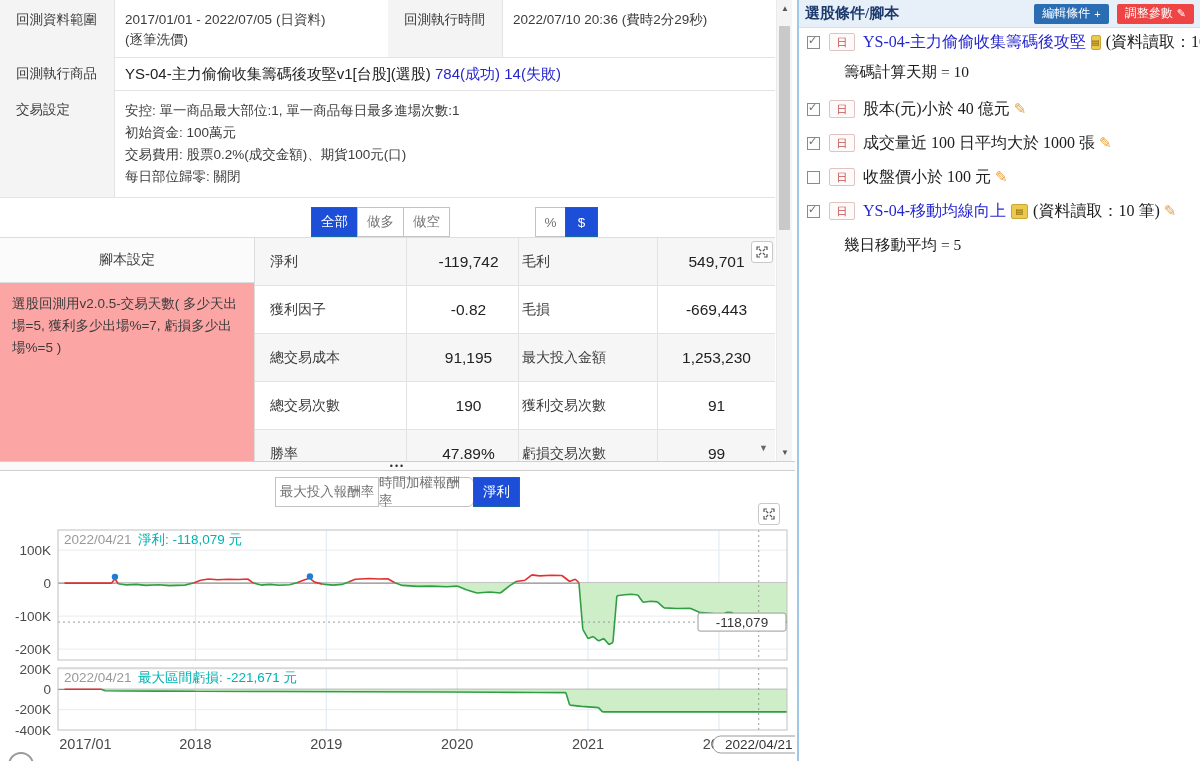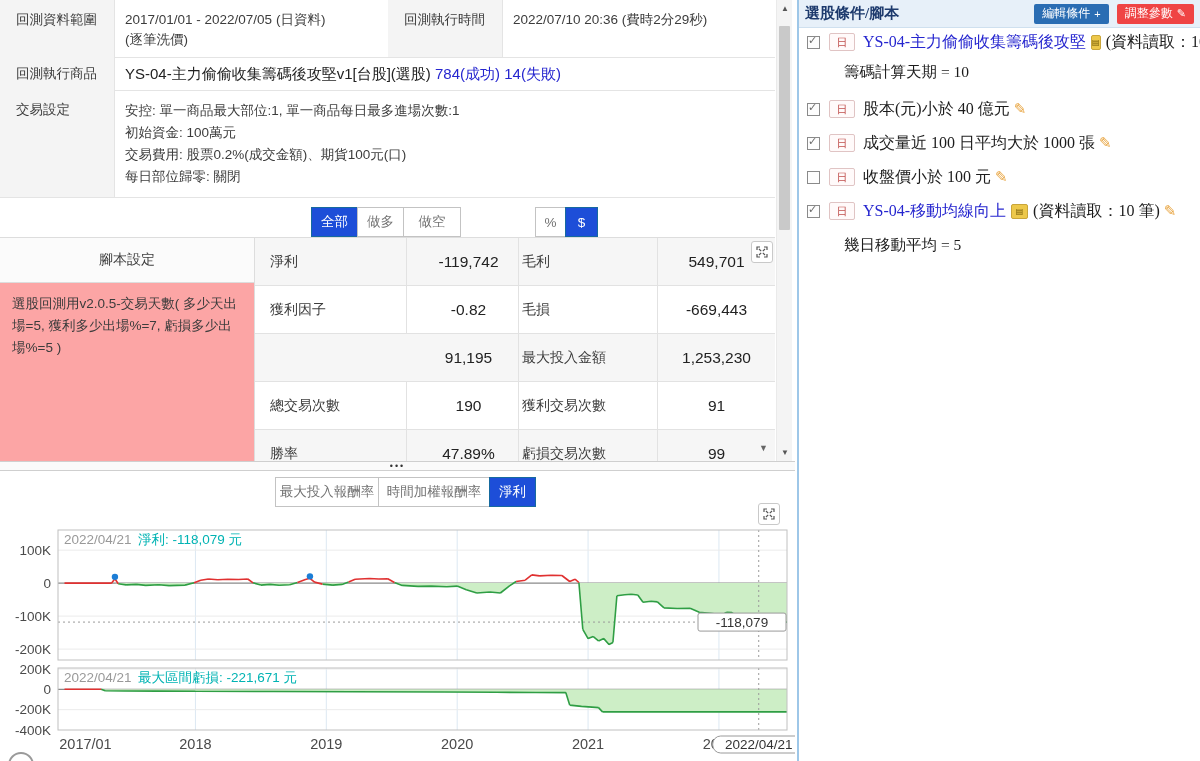--- a/index.html
+++ b/index.html
@@ -102,21 +102,21 @@
           <div>安控: 單一商品最大部位:1, 單一商品每日最多進場次數:1</div>
           <div>初始資金: 100萬元</div>
           <div>交易費用: 股票0.2%(成交金額)、期貨100元(口)</div>
           <div>每日部位歸零: 關閉</div>
         </div>
     </div>
 
     <div class="btn-group" id="position-filters" style="left:311px;top:207px;">
         <div class="btn active" style="width: 47px;">全部</div>
         <div class="btn" style="width: 47px;">做多</div>
-        <div class="btn" style="width: 58px;">做空</div>
+        <div class="btn" style="width: 47px;">做空</div>
       </div>
     <div class="btn-group" id="unit-toggle" style="left:535px;top:207px;">
         <div class="btn" style="width: 31px;">%</div>
         <div class="btn active" style="width: 33px;">$</div>
       </div>
 
     <div id="script-panel">
       <div class="hd">腳本設定</div>
       <div class="bd">選股回測用v2.0.5-交易天數( 多少天出場=5, 獲利多少出場%=7, 虧損多少出場%=5 )</div>
     </div>
@@ -128,20 +128,21 @@
           <div class="rcell c3 rlabel">毛利</div>
           <div class="rcell c4 rvalue">549,701</div>
         </div>
         <div class="rrow">
           <div class="rcell c1 rlabel">獲利因子</div>
           <div class="rcell c2 rvalue">-0.82</div>
           <div class="rcell c3 rlabel">毛損</div>
           <div class="rcell c4 rvalue">-669,443</div>
         </div>
         <div class="rrow alt">
+          <div class="rcell c1 rlabel">總交易成本</div>
           <div class="rcell c2 rvalue">91,195</div>
           <div class="rcell c3 rlabel">最大投入金額</div>
           <div class="rcell c4 rvalue">1,253,230</div>
         </div>
         <div class="rrow">
           <div class="rcell c1 rlabel">總交易次數</div>
           <div class="rcell c2 rvalue">190</div>
           <div class="rcell c3 rlabel">獲利交易次數</div>
           <div class="rcell c4 rvalue">91</div>
         </div>
@@ -165,21 +166,21 @@
       <div id="main-thumb"></div>
       <div class="scroll-arrow" style="top:445px;">▼</div>
     </div>
 
     <div id="splitter">
         <span>•••</span>
       </div>
 
     <div class="btn-group" id="chart-tabs">
         <div class="btn" style="width: 104px;">最大投入報酬率</div>
-        <div class="btn" style="width: 112px;">時間加權報酬率</div>
+        <div class="btn" style="width: 96px; border-radius: 6px;">時間加權報酬率</div>
         <div class="btn active" style="width: 47px;">淨利</div>
       </div>
     <div class="expand-btn" style="left:758px;top:503px;">
       <svg width="12" height="12" viewBox="0 0 12 12">
           <path d="M1 4V1h3M8 1h3v3M11 8v3H8M4 11H1V8" stroke="#555" stroke-width="1.2" fill="none"></path>
           <path d="M3 3l2.2 2.2M9 3L6.8 5.2M9 9L6.8 6.8M3 9l2.2-2.2" stroke="#555" stroke-width="1.2"></path>
         </svg>
     </div>
 
     <svg id="charts-svg" width="795" height="241">

